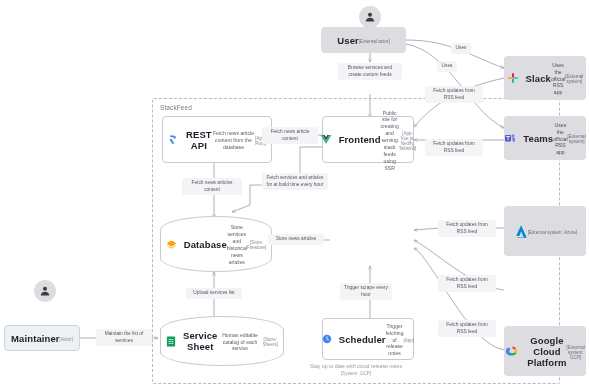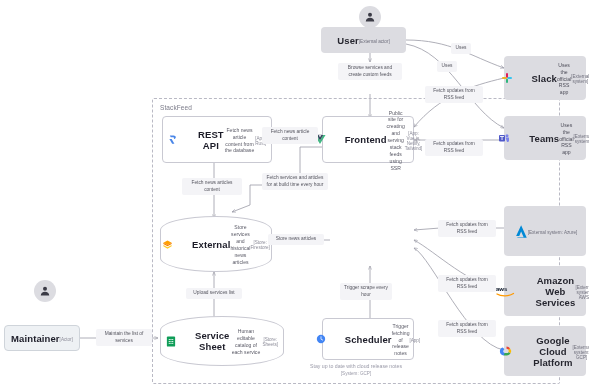--- a/index.html
+++ b/index.html
@@ -73,21 +73,21 @@
   .store-node {
     background: #ffffff;
     border: 1px solid #c9c9d2;
     border-radius: 50% / 14px;
   }
   .store-node .title { font-size: 9.5px; color: #1c1c28; }
   .store-node .desc  { font-size: 5.1px; margin-top: 2px; }
   .store-node .tech  { font-size: 4.6px; margin-top: 2.5px; }
 
   
-  .head-row { display: flex; align-items: center; justify-content: center; gap: 19px; }
+  .head-row { display: flex; align-items: center; justify-content: center; gap: 7px; }
 
   
   .avatar {
     position: absolute;
     width: 22px; height: 22px;
     border-radius: 50%;
     background: #dcdce1;
     display: flex; align-items: center; justify-content: center;
   }
   .avatar svg { width: 12px; height: 12px; }
@@ -217,21 +217,21 @@
 
   <div class="node store-node" style="left:160px; top:216px; width:112px; height:56px;">
     <div class="head-row">
       <span class="ic">
         <svg width="11" height="11" viewBox="0 0 24 24">
           <path d="M3 8 12 3l9 5-9 5z" fill="#ffa000"></path>
           <path d="M3 8v3l9 5 9-5V8l-9 5z" fill="#f57c00"></path>
           <path d="M3 13v3l9 5 9-5v-3l-9 5z" fill="#ffca28"></path>
         </svg>
       </span>
-      <span class="title">External</span>
+      <span class="title">Database</span>
     </div>
     <div class="desc">Store services and historical news articles</div>
     <div class="tech">[Store: Firestore]</div>
   </div>
 
 
   <div class="node store-node" style="left:160px; top:316px; width:124px; height:50px;">
     <div class="head-row">
       <span class="ic">
         <svg width="10" height="11" viewBox="0 0 20 24">
@@ -299,32 +299,20 @@
     <div class="head-row">
       <span class="ic">
         <svg width="15" height="15" viewBox="0 0 24 24">
           <path d="M13 2 5 19h5l3-7 4 9H8l-2 1h16z" fill="#0089d6"></path>
         </svg>
       </span>
     </div>
     <div class="tech">[External system: Azure]</div>
   </div>
 
-  <div class="node external-node" style="left:504px; top:266px; width:82px; height:50px;">
-    <div class="head-row">
-      <span class="ic">
-        <svg width="20" height="14" viewBox="0 0 40 26">
-          <text x="0" y="13" font-family="Liberation Sans, sans-serif" font-size="12" font-weight="bold" fill="#252f3e">aws</text>
-          <path d="M2 19c8 5 24 5 33 -1" stroke="#f90" stroke-width="2.6" fill="none" stroke-linecap="round"></path>
-        </svg>
-      </span>
-      <span class="title">Amazon Web Services</span>
-    </div>
-    <div class="tech">[External system: AWS]</div>
-  </div>
 
   <div class="node external-node" style="left:504px; top:326px; width:82px; height:50px;">
     <div class="head-row">
       <span class="ic">
         <svg width="15" height="14" viewBox="0 0 26 22">
           <path d="M13 3a7 7 0 0 1 6.2 3.7l-3.2 2.1A3.6 3.6 0 0 0 13 7z" fill="#ea4335"></path>
           <path d="M19.2 6.7A7 7 0 0 1 20 15l-3.6-2.4a3.6 3.6 0 0 0-.4-3.8z" fill="#fbbc05"></path>
           <path d="M20 15a7.4 7.4 0 0 1-6.3 3.6H8l.6-4h5.1A3.6 3.6 0 0 0 16.4 13z" fill="#34a853"></path>
           <path d="M8 18.6A7 7 0 0 1 6.6 4.9L9.4 8a3.6 3.6 0 0 0 .6 6.6z" fill="#4285f4"></path>
         </svg>

